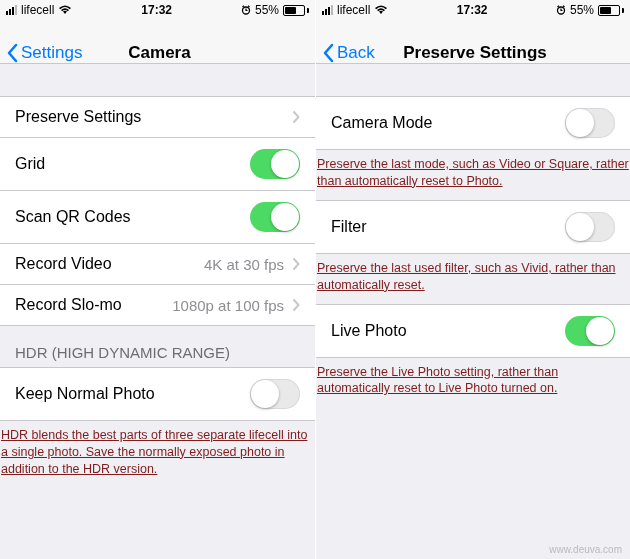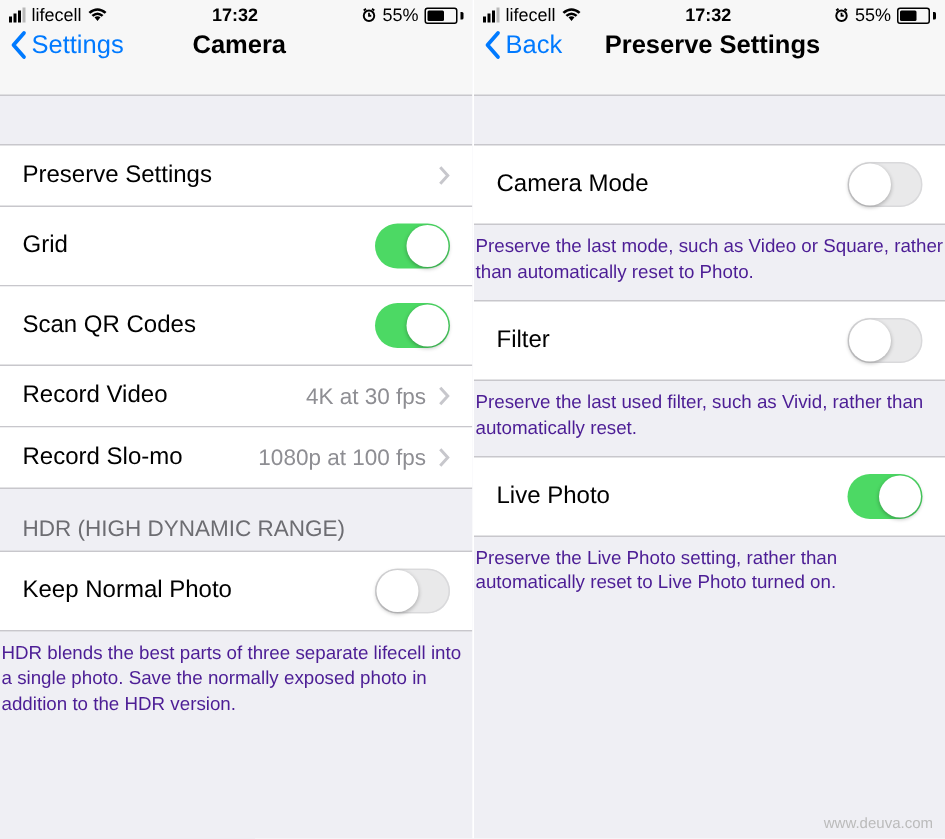--- a/index.html
+++ b/index.html
@@ -51,39 +51,39 @@
   }
   .batt-fill{position:absolute;top:1px;left:1px;bottom:1px;width:55%;background:#000;border-radius:1px;}
   .batt-tip{width:2px;height:5px;background:#000;border-radius:0 1px 1px 0;}
 
   
   .nav {
     height: 44px;
     background: #f7f7f7;
     border-bottom: 1px solid #c8c7cc;
     display: flex;
-    align-items: flex-start;
+    align-items: flex-end;
     position: relative;
   }
   .nav .back-btn {
     display:flex; align-items:center; gap:3px;
     color:#007aff; font-size:17px; padding:0 6px;
     cursor:pointer;
   }
   .nav .title {
     position:absolute; left:4px; right:0; text-align:center;
     font-size:17px; font-weight:600; pointer-events:none;
   }
 
   .section-gap { height: 32px; }
   .section-header {
     font-size:15px; color:#6d6d72; padding: 18px 15px 6px; text-transform:uppercase;
   }
   .footer-text {
-    font-size:12.5px; color:#4c1d95; padding: 6px 1px 10px; line-height:1.35;
+    font-size:12.5px; color:#7f1d1d; padding: 6px 1px 10px; line-height:1.35;text-decoration:underline;
   }
 
   .cell {
     background:#fff; display:flex; align-items:center;
     padding: 11px 15px; font-size:16px;
     border-bottom:1px solid #c8c7cc;
     position:relative;
   }
   .group-start { border-top:1px solid #c8c7cc; }
   .cell .label { flex:1; }

